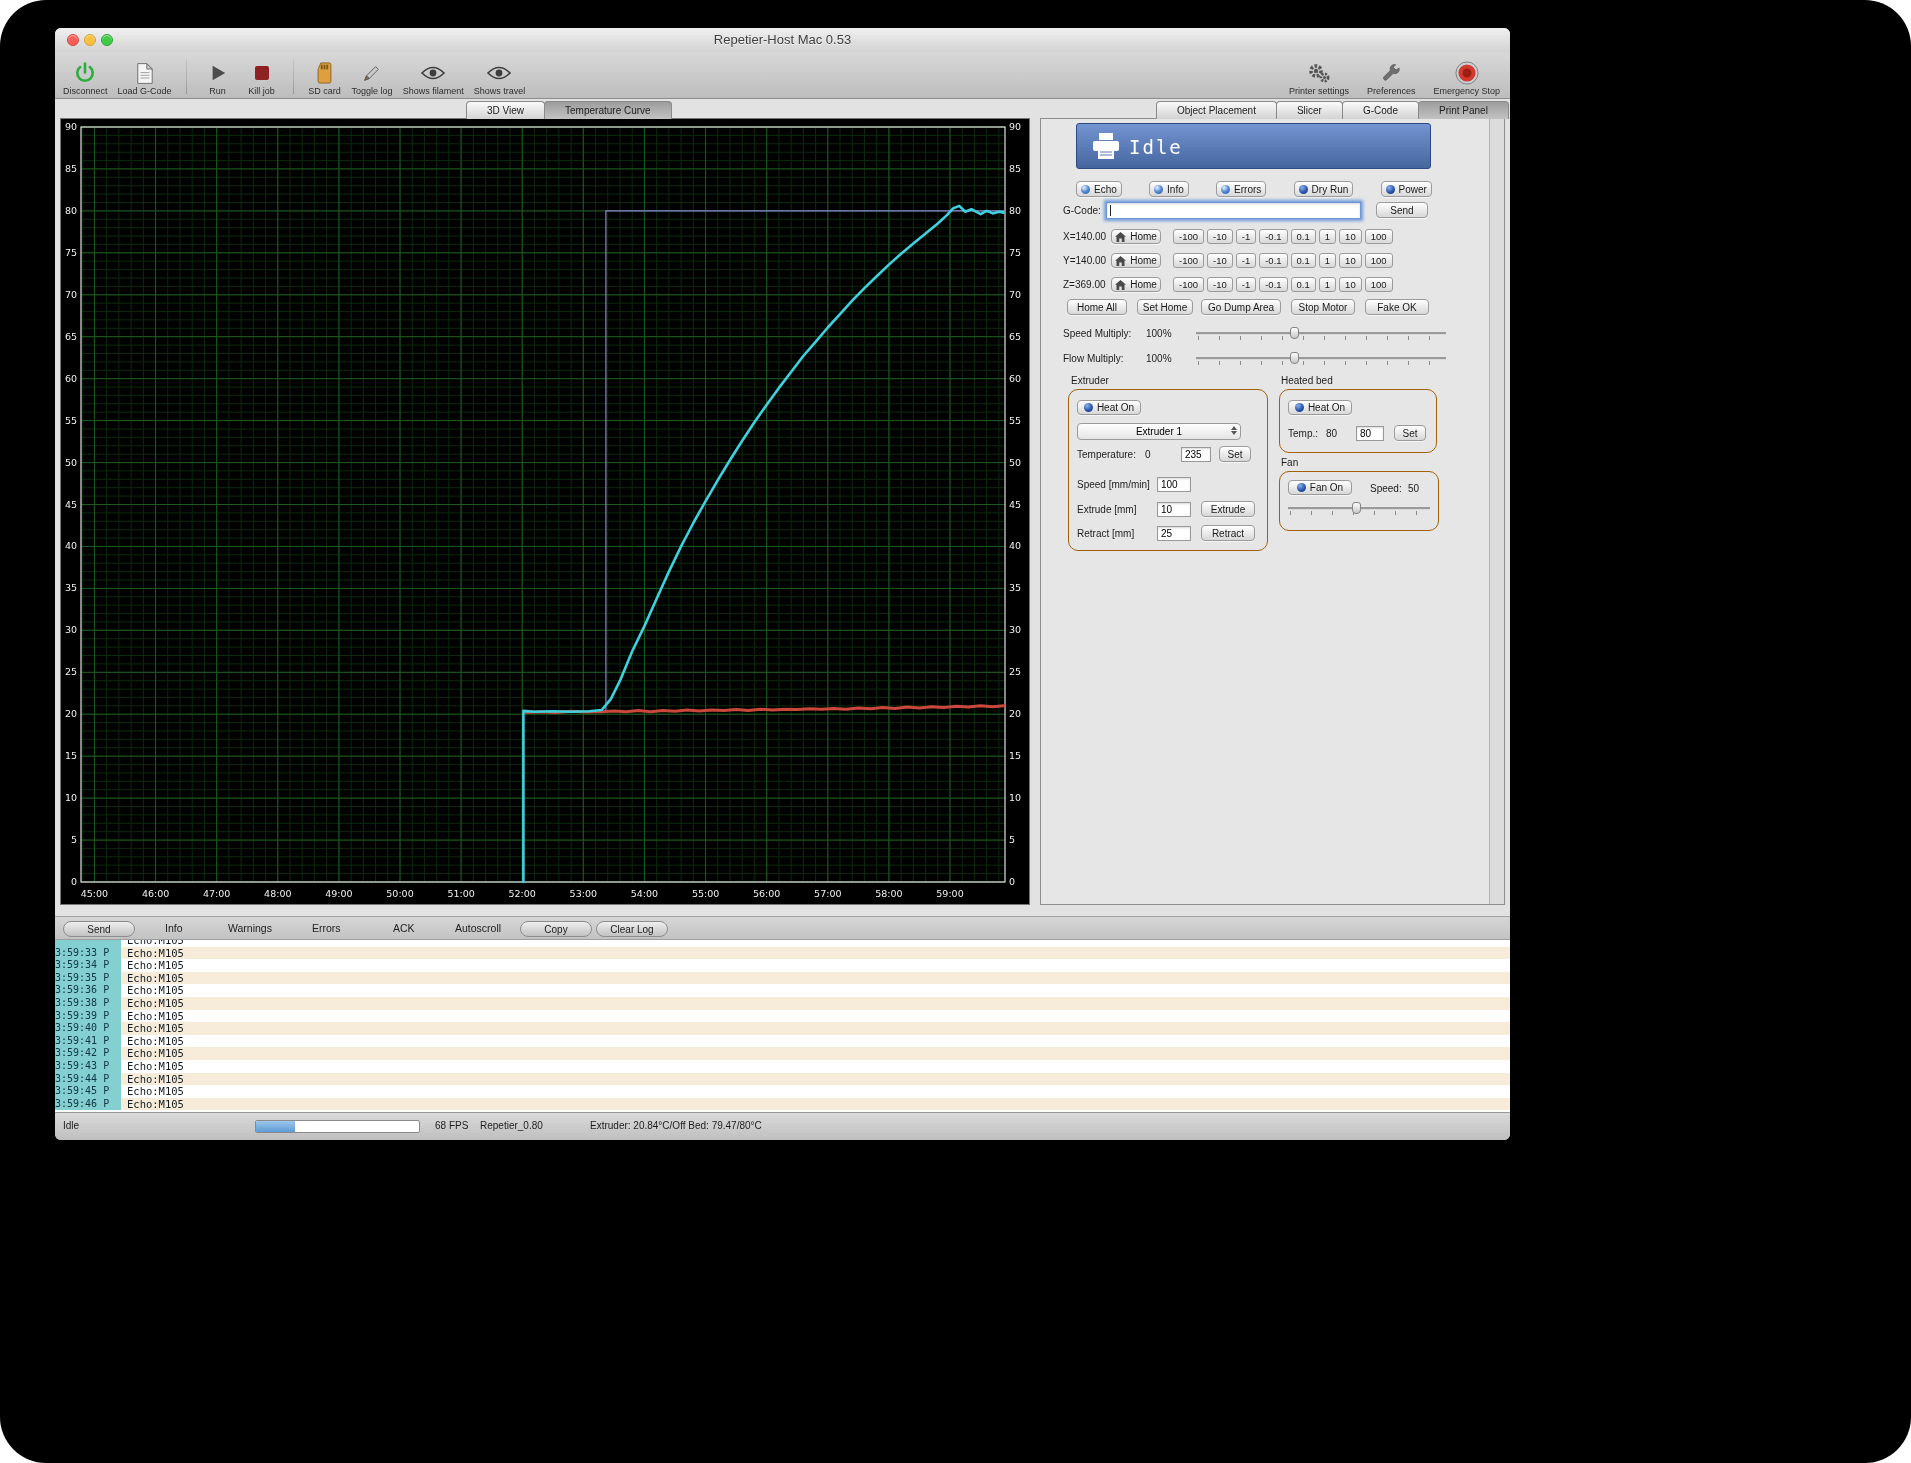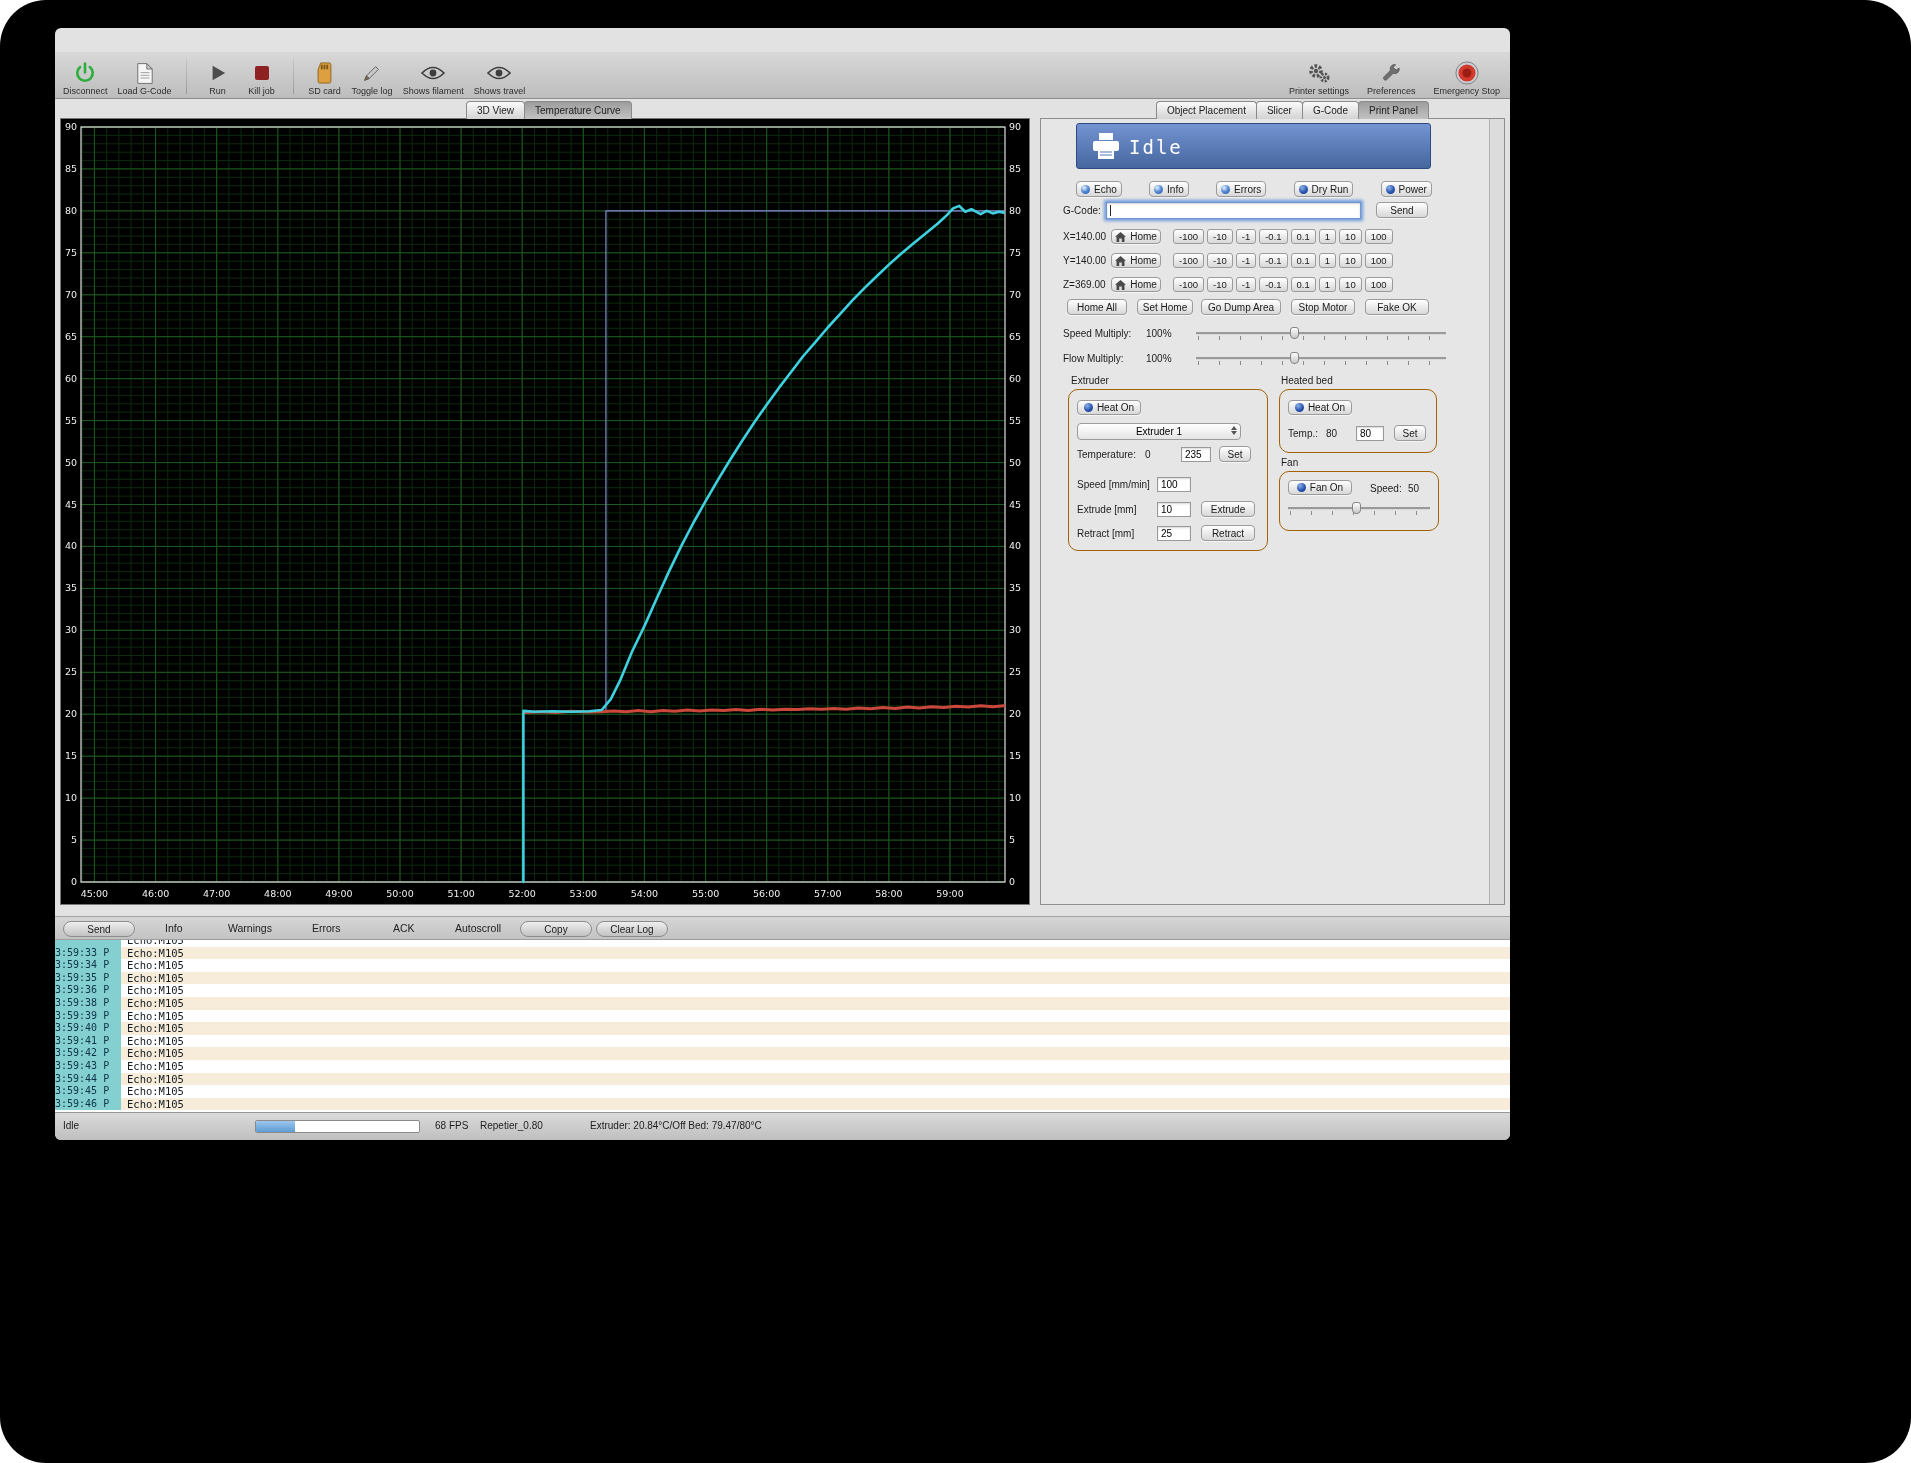--- a/index.html
+++ b/index.html
@@ -23,21 +23,21 @@
   .tb-group{display:flex;align-items:flex-end;gap:10px;padding:0 6px 2px 8px;justify-content:space-between;}
   .tb-item{display:flex;flex-direction:column;align-items:center;gap:1px;min-width:34px;cursor:default;}
   .tb-icon{height:24px;display:flex;align-items:center;justify-content:center;}
   .tb-icon svg{display:block;}
   .tb-label{font-size:9px;color:#2d2d2d;white-space:nowrap;}
   .tb-sep{width:1px;height:36px;background:linear-gradient(#c9c9c9,#979797);margin:0 4px 2px 4px;}
   .tb-right{margin-left:auto;display:flex;align-items:flex-end;gap:18px;padding:0 10px 2px 0;}
   
   .main{position:absolute;left:0;top:70px;right:0;height:810px;}
   .tabs{position:absolute;top:3px;display:flex;z-index:3;}
-  .tab{height:17px;line-height:17px;padding:0 10px;font-size:10px;color:#222;
+  .tab{height:17px;line-height:17px;padding:0 20px;font-size:10px;color:#222;
     background:linear-gradient(#fafafa,#d3d3d3);border:1px solid #8a8a8a;border-bottom:none;
     border-radius:4px 4px 0 0;margin-right:-1px;}
   .tab.selected{background:linear-gradient(#9d9d9d,#c2c2c2);}
   
   .graph-panel{position:absolute;left:5px;top:20px;width:970px;height:787px;background:#000;
     border:1px solid #777;box-sizing:border-box;z-index:2;}
   .graph-panel svg{display:block;width:100%;height:100%;}
   
   .print-panel{position:absolute;left:985px;top:20px;width:465px;height:787px;background:#e6e6e6;
     border:1px solid #8e8e8e;box-sizing:border-box;z-index:2;}
@@ -103,20 +103,28 @@
   .progress{position:absolute;left:200px;top:7px;width:165px;height:13px;background:#fff;
     border:1px solid #8a8a8a;border-radius:2px;box-sizing:border-box;overflow:hidden;}
   .progress-fill{height:100%;background:linear-gradient(#9cc6ec,#5f9cd6);}
 </style>
 </head>
 <body>
 
 <div class="screen">
  <div class="window">
 
+  <div class="titlebar">
+    <div class="traffic">
+      <span class="tl red"></span>
+      <span class="tl yel"></span>
+      <span class="tl grn"></span>
+    </div>
+    <div class="title">Repetier-Host Mac 0.53</div>
+  </div>
 
   <div class="toolbar">
     <div class="tb-group">
       <div class="tb-item">
         <span class="tb-icon">
           <svg width="22" height="22" viewBox="0 0 20 20">
                 <path d="M10 1.5v8" stroke="#2fae3f" stroke-width="2.4" fill="none" stroke-linecap="round"></path>
                 <path d="M5.6 4.6a7 7 0 1 0 8.8 0" stroke="#2fae3f" stroke-width="2.4" fill="none" stroke-linecap="round"></path>
               </svg>
         </span>

